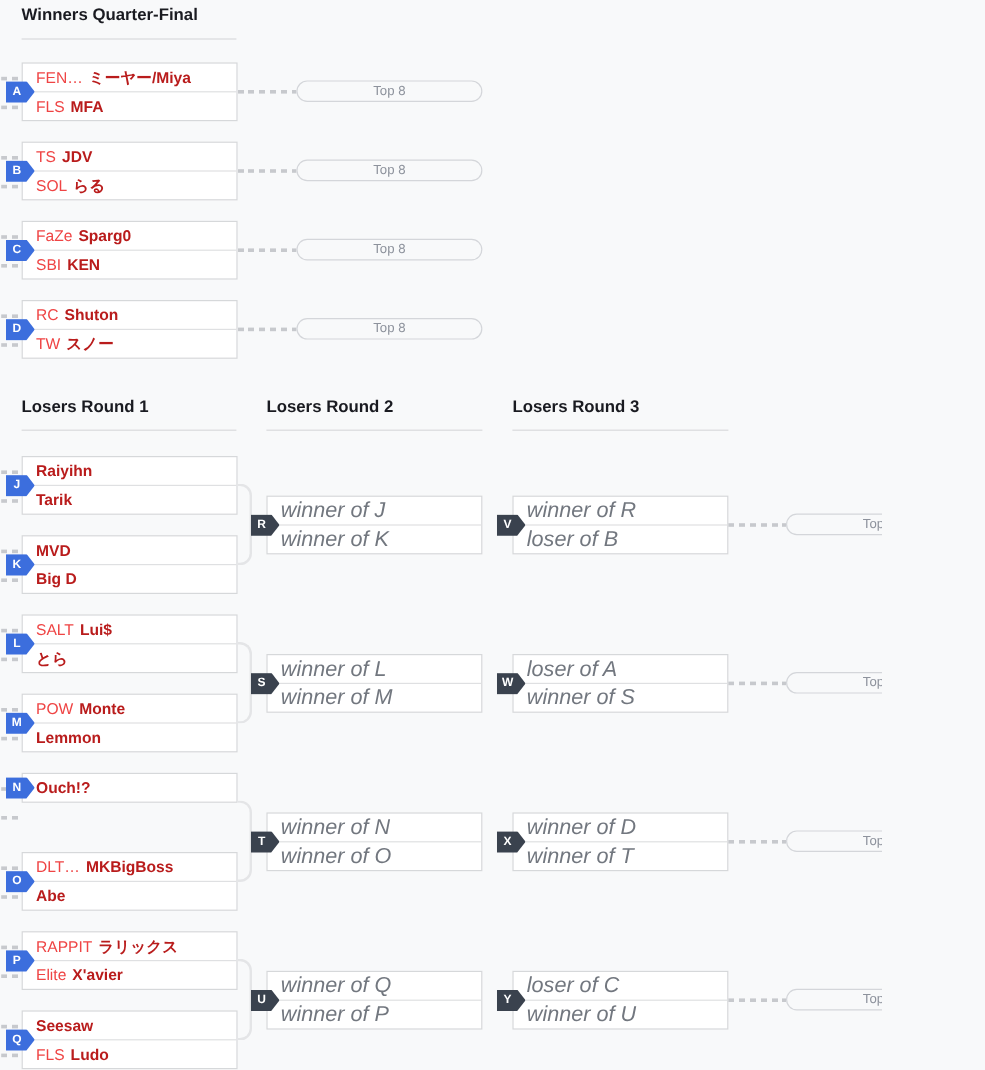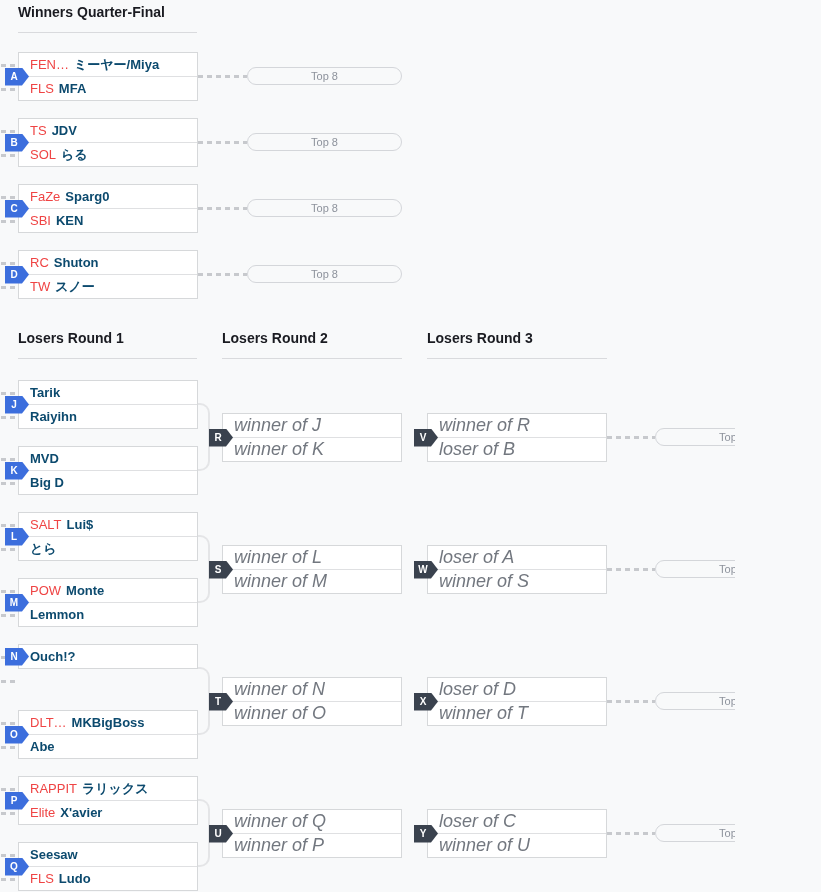--- a/index.html
+++ b/index.html
@@ -7,21 +7,21 @@
     position:relative;width:735px;height:892px;background:#f8f9fa;
     font-family:"Liberation Sans",sans-serif;overflow:hidden;
   }
   .hdr{position:absolute;font-size:14px;font-weight:bold;color:#1a1b21;white-space:nowrap;}
   .hline{position:absolute;height:1px;background:#d9dadd;}
   .match{position:absolute;width:180px;background:#ffffff;border:1px solid #d6d8da;box-sizing:border-box;}
   .row{height:23px;line-height:23px;padding-left:11px;font-size:13px;white-space:nowrap;overflow:hidden;}
   .row + .row{border-top:1px solid #dfe0e2;}
   .prefix{color:#ef4444;margin-right:5px;}
   .prefix:empty{display:none;}
-  .name{color:#0c4a6e;font-weight:bold;}
+  .name{color:#b91c1c;font-weight:bold;}
   .ph{font-style:italic;color:#72777f;font-size:18px;}
   .badge{
     position:absolute;left:-14px;top:50%;transform:translateY(-50%);
     width:24px;height:18px;box-sizing:border-box;padding-right:6px;
     clip-path:polygon(0 0,17px 0,100% 50%,17px 100%,0 100%);
     display:flex;align-items:center;justify-content:center;
     color:#fff;font-size:10px;font-weight:bold;z-index:2;
   }
   .badge.blue{background:#3c6edd;}
   .badge.dark{background:#3a424e;}
@@ -86,22 +86,22 @@
     <div class="row"><span class="prefix">RC</span><span class="name">Shuton</span></div>
     <div class="row"><span class="prefix">TW</span><span class="name">スノー</span></div>
   </div>
 
   <div class="match" style="left:18px;top:380px">
     <div class="stub t"></div>
     <div class="stub b"></div>
     <div class="badge blue">
         <span>J</span>
       </div>
+    <div class="row"><span class="name">Raiyihn</span></div>
     <div class="row"><span class="name">Tarik</span></div>
-    <div class="row"><span class="name">Raiyihn</span></div>
   </div>
   <div class="match" style="left:18px;top:446px">
     <div class="stub t"></div>
     <div class="stub b"></div>
     <div class="badge blue">
         <span>K</span>
       </div>
     <div class="row"><span class="name">MVD</span></div>
     <div class="row"><span class="name">Big D</span></div>
   </div>
@@ -204,21 +204,21 @@
     <div class="badge dark">
         <span>W</span>
       </div>
     <div class="row"><span class="ph">loser of A</span></div>
     <div class="row"><span class="ph">winner of S</span></div>
   </div>
   <div class="match" style="left:427px;top:677px">
     <div class="badge dark">
         <span>X</span>
       </div>
-    <div class="row"><span class="ph">loser of D</span></div>
+    <div class="row"><span class="ph">winner of D</span></div>
     <div class="row"><span class="ph">winner of T</span></div>
   </div>
   <div class="match" style="left:427px;top:809px">
     <div class="badge dark">
         <span>Y</span>
       </div>
     <div class="row"><span class="ph">loser of C</span></div>
     <div class="row"><span class="ph">winner of U</span></div>
   </div>
 

